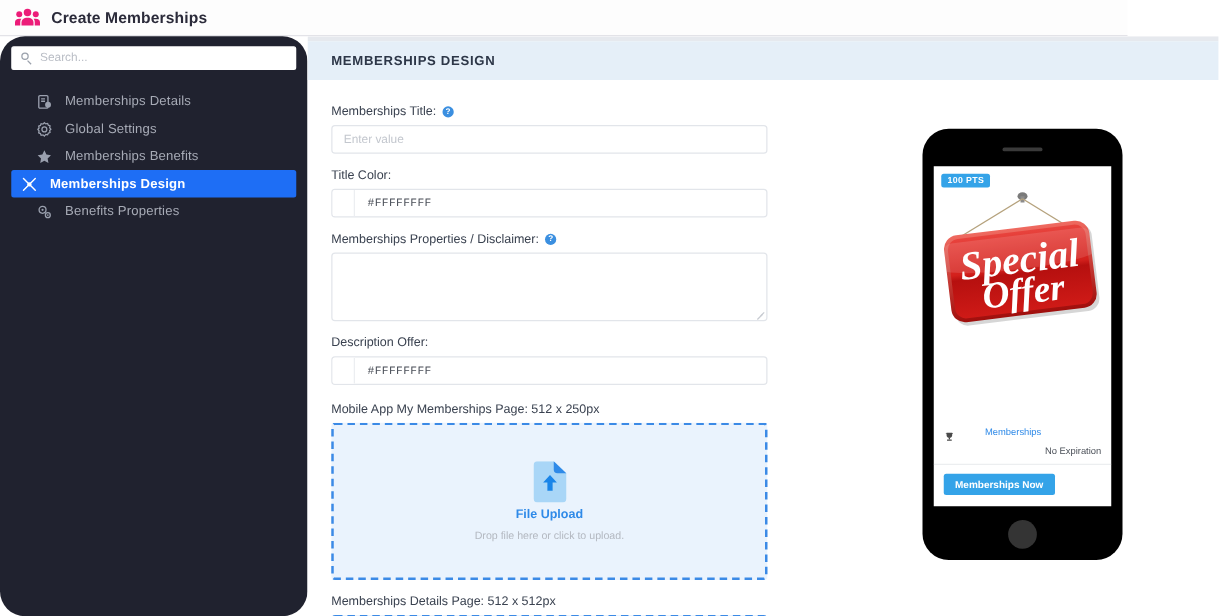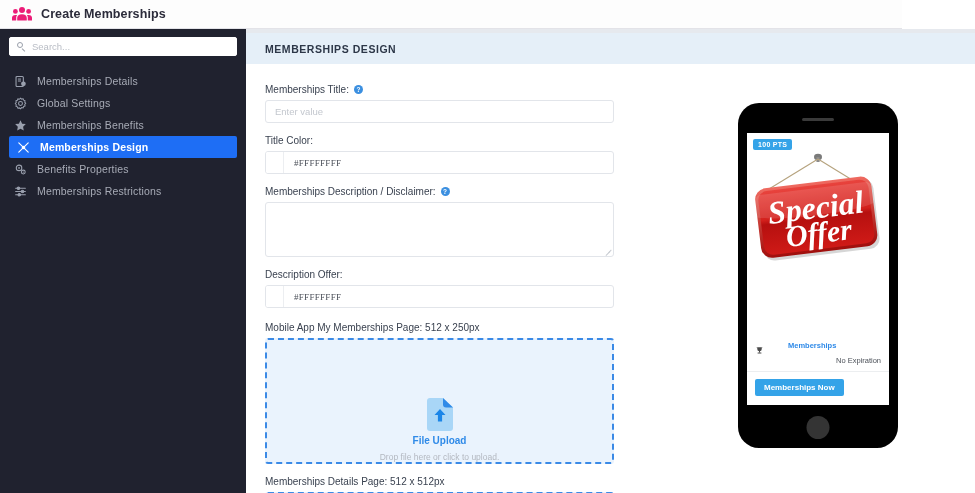--- a/index.html
+++ b/index.html
@@ -17,20 +17,21 @@
     background:#fdfdfd; border-bottom:1px solid #e3e3e8;
     display:flex; align-items:center; padding-left:12px; gap:9px;
   }
   .topbar-title { font-size:12.5px; font-weight:700; color:#2b2b3a; letter-spacing:.1px; }
   .people-icon { width:20px; height:16px; position:relative; flex:none; }
 
   
   .sidebar {
     position:absolute; left:0; top:29px; width:246px; height:464px;
     background:#20222f;
+    border-radius:20px;
   }
   .search-wrap {
     margin:8px 9px 0 9px; height:19px; background:#fff; border-radius:2px;
     display:flex; align-items:center; padding:0 7px; gap:6px;
     border:1px solid #fff;
   }
   .search-icon { flex:none; width:9px; height:9px; position:relative; }
   .search-icon .ring {
     position:absolute; left:0; top:0; width:6px; height:6px;
     border:1.2px solid #9aa0ab; border-radius:50%;
@@ -41,21 +42,21 @@
   }
   .search-input {
     border:0; outline:0; font-size:9.5px; color:#aeb2ba;
     font-family:"Liberation Sans", sans-serif; width:100%; background:transparent;
   }
   .search-input::placeholder { color:#b9bdc5; }
 
   .nav { margin-top:14px; }
   .nav-item {
     height:22px; display:flex; align-items:center; gap:10px;
-    padding-left:14px; margin-bottom:0; cursor:pointer;
+    padding-left:29px; margin-bottom:0; cursor:pointer;
   }
   .nav-item + .nav-item { margin-top:0; }
   .nav-label { font-size:10.5px; color:#a7abb6; letter-spacing:.15px; white-space:nowrap; }
   .nav-item.active { background:#1e6ef5; margin:0 9px 0 9px; padding-left:8px; border-radius:2px; }
   .nav-item.active .nav-label { color:#ffffff; font-weight:600; }
   .nav-item.active .nico { color:#ffffff; }
   .nico { width:13px; height:13px; flex:none; color:#9aa0ae; display:block; }
   .nico svg { display:block; width:13px; height:13px; }
 
   
@@ -89,21 +90,21 @@
     font-family:"Liberation Sans", sans-serif; outline:none; display:block;
   }
   .inp::placeholder { color:#c3c7ce; }
   .color-row {
     width:349px; height:23px; border:1px solid #e2e5ea; border-radius:3px;
     background:#fff; display:flex; align-items:center; overflow:hidden;
   }
   .swatch { width:18px; height:21px; background:#ffffff; border-right:1px solid #eceef1; flex:none; }
   .color-val {
     border:0; outline:0; background:transparent; font-size:9px; color:#4a4f58;
-    font-family:Liberation Serif, serif;
+    font-family:Liberation Mono, monospace;
     padding-left:10px; width:100%; letter-spacing:.3px;
   }
   .ta {
     width:349px; height:55px; border:1px solid #e2e5ea; border-radius:3px;
     background:#fff; font-size:9.5px; color:#444a55; padding:6px 9px;
     font-family:"Liberation Sans", sans-serif; outline:none; resize:none;
     display:block; position:relative;
   }
   .ta-wrap { position:relative; width:349px; }
   .ta-grip {
@@ -111,21 +112,21 @@
     pointer-events:none;
   }
   .ta-grip span { position:absolute; background:#c8ccd2; }
   .sp8 { height:12px; }
   .sp10 { height:14px; }
 
   
   .dz {
     width:349px; border:2px dashed #3b8ae6; border-radius:3px;
     background:#eaf3fd; display:flex; flex-direction:column;
-    align-items:center; justify-content:flex-end;
+    align-items:center; justify-content:center;
   }
   .dz-a { height:126px; }
   .dz-b { height:120px; }
   .up-icon { width:30px; height:33px; position:relative; margin-bottom:4px; }
   .dz-title { font-size:10px; font-weight:700; color:#2f8ae8; margin-bottom:6px; }
   .dz-sub { font-size:8.5px; color:#b3b8c0; }
 
   
   .phone {
     position:absolute; left:738px; top:103px; width:160px; height:345px;
@@ -149,21 +150,21 @@
     letter-spacing:.3px; z-index:4;
   }
   .offer-wrap { position:absolute; left:0; top:16px; width:142px; height:125px; }
   .ph-footer {
     position:absolute; left:0; bottom:0; width:142px; height:72px;
   }
   .ph-memrow {
     position:absolute; left:8px; top:8px; display:flex; align-items:center; gap:4px;
   }
   .trophy { width:9px; height:9px; flex:none; }
-  .ph-memlabel { font-size:7.5px; font-weight:700; color:#2f8ae8;padding-left:20px; }
+  .ph-memlabel { font-size:7.5px; font-weight:400; color:#2f8ae8;padding-left:20px; }
   .ph-exp {
     position:absolute; right:8px; top:23px; font-size:7.5px; color:#4b5058;
   }
   .ph-divider {
     position:absolute; left:0; bottom:33px; width:142px; height:1px; background:#eceef0;
   }
   .ph-btn {
     position:absolute; left:8px; bottom:9px; background:#34a3e8; color:#fff;
     font-size:8px; font-weight:700; padding:4px 9px; border-radius:2px;
     border:0; font-family:"Liberation Sans", sans-serif; cursor:pointer;
@@ -247,33 +248,20 @@
           <svg viewBox="0 0 16 16" fill="none" stroke="currentColor" stroke-width="1.3">
             <circle cx="6.2" cy="6" r="3.4"></circle>
             <circle cx="6.2" cy="6" r="1.1" fill="currentColor" stroke="none"></circle>
             <circle cx="11.4" cy="11.2" r="2.4"></circle>
             <circle cx="11.4" cy="11.2" r=".8" fill="currentColor" stroke="none"></circle>
           </svg>
         </span>
         <span class="nav-label">Benefits Properties</span>
       </div>
 
-      <div class="nav-item">
-        <span class="nico">
-          <svg viewBox="0 0 16 16" fill="none" stroke="currentColor" stroke-width="1.3" stroke-linecap="round">
-            <line x1="2" y1="4" x2="14" y2="4"></line>
-            <line x1="2" y1="8" x2="14" y2="8"></line>
-            <line x1="2" y1="12" x2="14" y2="12"></line>
-            <circle cx="5.5" cy="4" r="1.5" fill="currentColor"></circle>
-            <circle cx="10.5" cy="8" r="1.5" fill="currentColor"></circle>
-            <circle cx="6.5" cy="12" r="1.5" fill="currentColor"></circle>
-          </svg>
-        </span>
-        <span class="nav-label">Memberships Restrictions</span>
-      </div>
 
     </div>
   </div>
 
   <div class="content">
     <div class="content-topstrip"></div>
 
     <div class="section-head">
       <span class="section-head-txt">MEMBERSHIPS DESIGN</span>
     </div>
@@ -297,21 +285,21 @@
         <div class="color-row">
           <span class="swatch"></span>
           <input class="color-val" type="text" value="#FFFFFFFF" style="">
         </div>
       </div>
 
       <div class="sp8"></div>
 
       <div class="field">
         <div class="flabel">
-          <span>Memberships Description / Disclaimer:</span>
+          <span>Memberships Properties / Disclaimer:</span>
           <span class="help-icon">?</span>
         </div>
         <div class="ta-wrap">
           <textarea class="ta" style=""></textarea>
           <span class="ta-grip">
             <span style="right:0;bottom:0;width:6px;height:1px;transform:rotate(-45deg);"></span>
             <span style="right:0;bottom:2.5px;width:3.5px;height:1px;transform:rotate(-45deg);"></span>
           </span>
         </div>
       </div>

